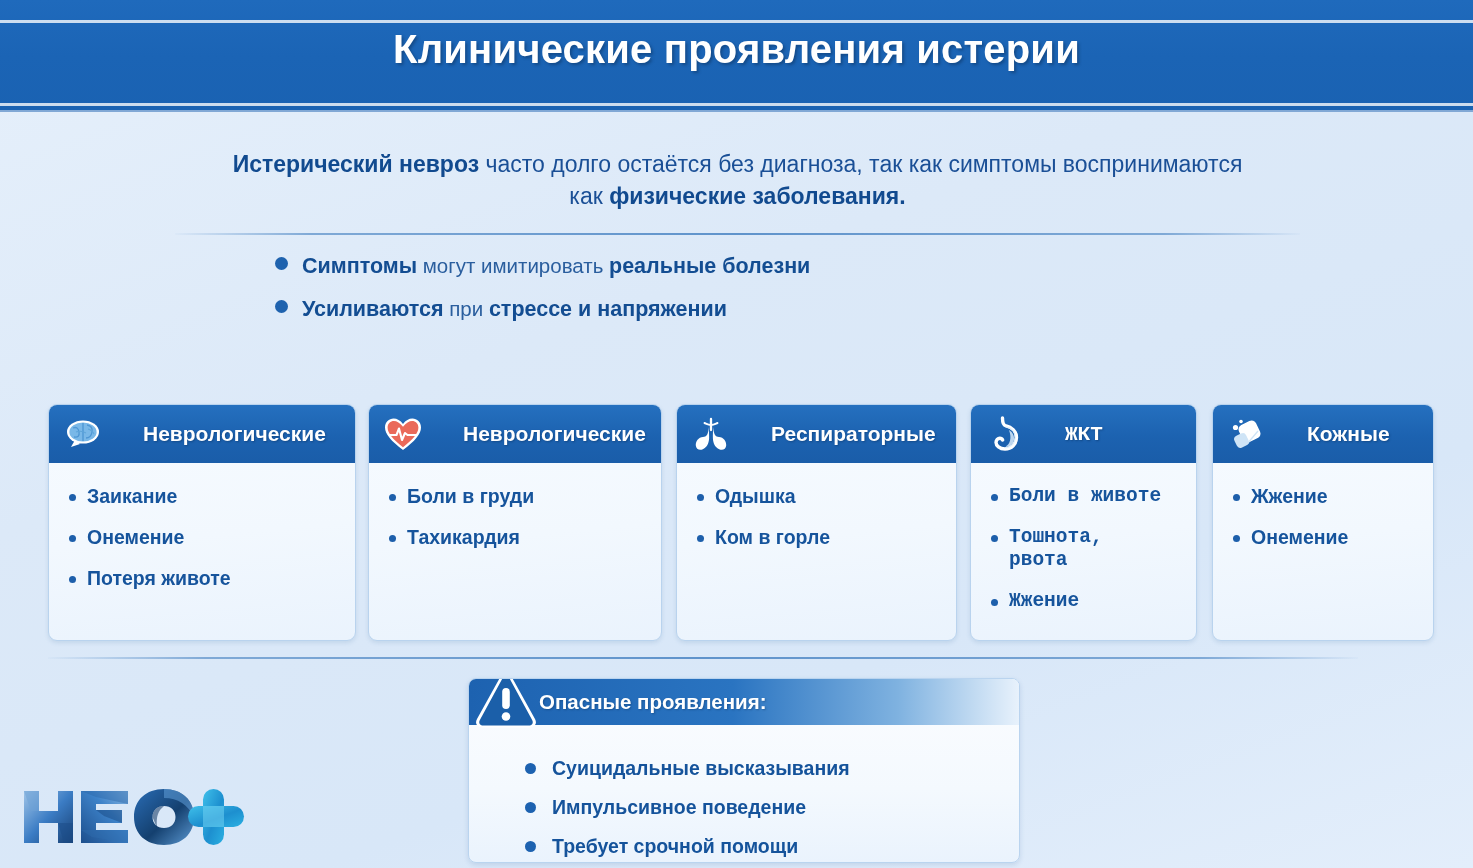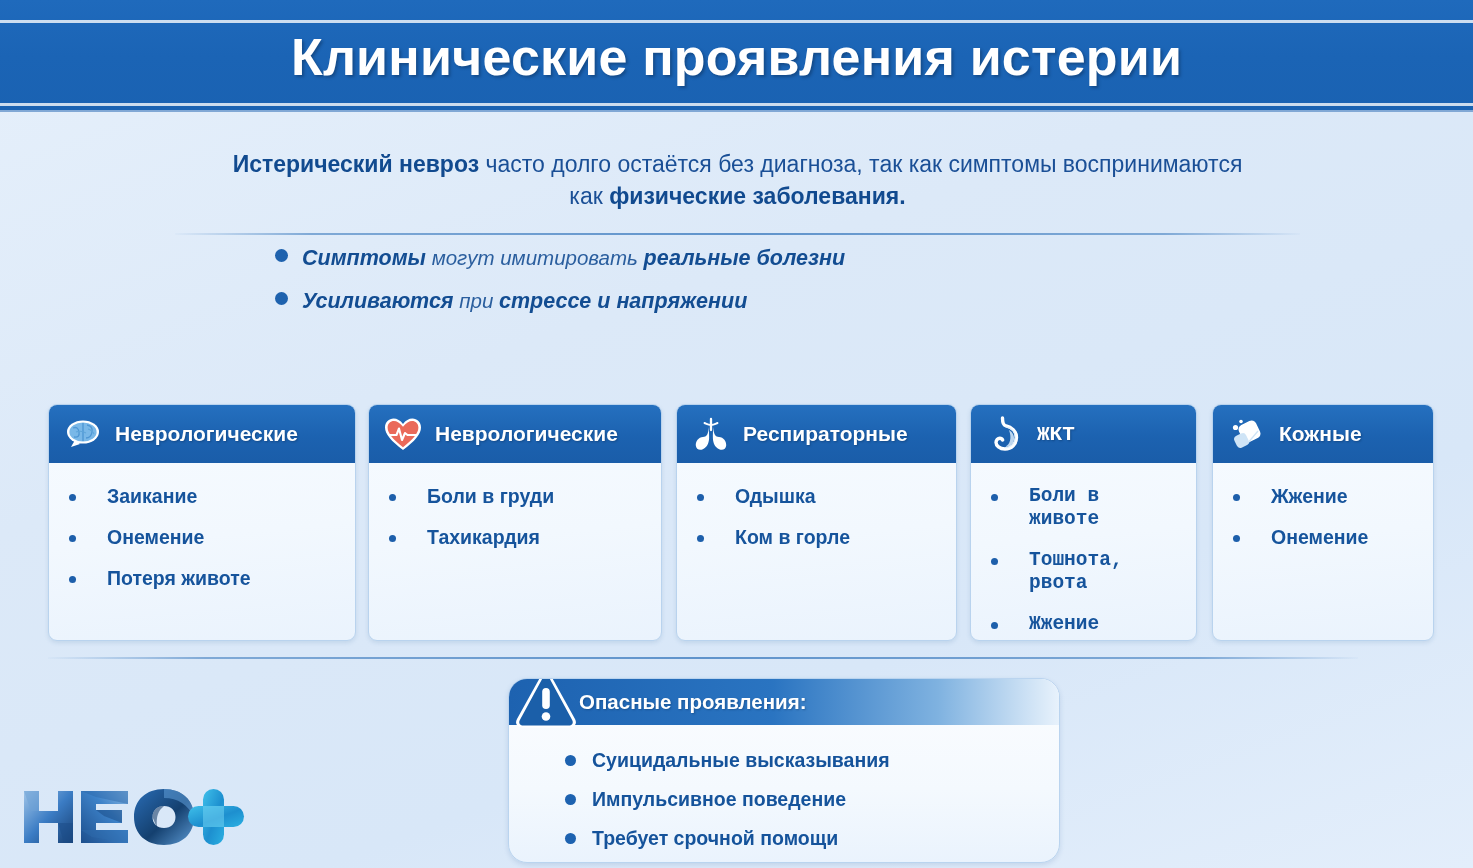--- a/index.html
+++ b/index.html
@@ -40,21 +40,21 @@
     top: 110px;
     height: 2px;
     background: rgba(255,255,255,0.45);
   }
 
   .poster-title {
     position: absolute;
     left: 0; top: 27px;
     width: 1473px;
     text-align: center;
-    font-size: 52px;
+    font-size: 40px;
     font-weight: bold;
     color: #ffffff;
     letter-spacing: 0.2px;
     text-shadow: 2px 2px 3px rgba(10,45,85,0.45);
     font-family: "Liberation Sans", sans-serif;
   }
 
   
   .subtitle {
     position: absolute;
@@ -71,21 +71,21 @@
     position: absolute;
     height: 2px;
     background: linear-gradient(90deg, rgba(137,179,225,0.05) 0%, #7fa9d6 12%, #5f93cb 50%, #7fa9d6 88%, rgba(137,179,225,0.05) 100%);
   }
   .divider.sub { left: 175px; top: 233px; width: 1125px; }
   .divider.bottom { left: 48px; top: 657px; width: 1310px; }
 
   
   .keypoints {
     position: absolute;
-    left: 275px; top: 246px; font-style: italic;
+    left: 275px; top: 254px;
   }
   .kp-row {
     display: flex;
     align-items: baseline;
     height: 43px;
   }
   .kp-dot {
     width: 13px; height: 13px;
     border-radius: 50%;
     background: #1e62ae;
@@ -108,37 +108,37 @@
     box-shadow: 0 2px 4px rgba(40,90,150,0.13);
     overflow: hidden;
   }
   .card-head {
     height: 58px;
     background: linear-gradient(180deg, #2570bf 0%, #1c62b0 55%, #1a5da9 100%);
     display: flex;
     align-items: center;
     padding-left: 14px;
     position: relative;
+    gap: 28px;
   }
   .card-head-title {
     font-size: 21px;
     font-weight: bold;
     color: #ffffff;
     margin-left: 12px;
     white-space: nowrap;
     text-shadow: 1px 1px 2px rgba(8,40,80,0.4);
   }
   .card-icon { width: 40px; height: 40px; flex: 0 0 auto; }
 
   .card-body { padding: 22px 16px 0 20px; }
   .cb-row {
     display: flex;
     align-items: flex-start;
     margin-bottom: 18px;
-    gap: 20px;
   }
   .cb-dot {
     width: 7px; height: 7px;
     border-radius: 50%;
     background: #1d5fab;
     margin-right: 11px;
     margin-top: 9px;
     flex: 0 0 auto;
   }
   .cb-text {
@@ -147,41 +147,40 @@
     color: #16549c;
     line-height: 23px;
   }
 
   
   .warn {
     position: absolute;
     left: 468px; top: 678px;
     width: 552px;
     height: 185px;
-    border-radius: 19px;
+    border-radius: 8px;
     background: linear-gradient(180deg, #fbfdff 0%, #f4f9fe 60%, #eaf3fd 100%);
     border: 1px solid #bad4ef;
     box-shadow: 0 2px 5px rgba(40,90,150,0.15);
     overflow: hidden;
-    margin-left: 40px;
   }
   .warn-head {
     height: 46px;
     background: linear-gradient(90deg, #1d62b0 0%, #2a74c1 48%, #7fb2e0 78%, #e8f2fc 100%);
     display: flex;
     align-items: center;
     padding-left: 70px;
   }
   .warn-head-title {
     font-size: 20.5px;
     font-weight: bold;
     color: #ffffff;
     text-shadow: 1px 1px 2px rgba(8,40,80,0.35);
   }
-  .warn-body { padding: 16px 0 0 56px; }
+  .warn-body { padding: 24px 0 0 56px; }
   .warn-row {
     display: flex;
     align-items: center;
     height: 39px;
   }
   .warn-dot {
     width: 11px; height: 11px;
     border-radius: 50%;
     background: #1d62b0;
     margin-right: 16px;

